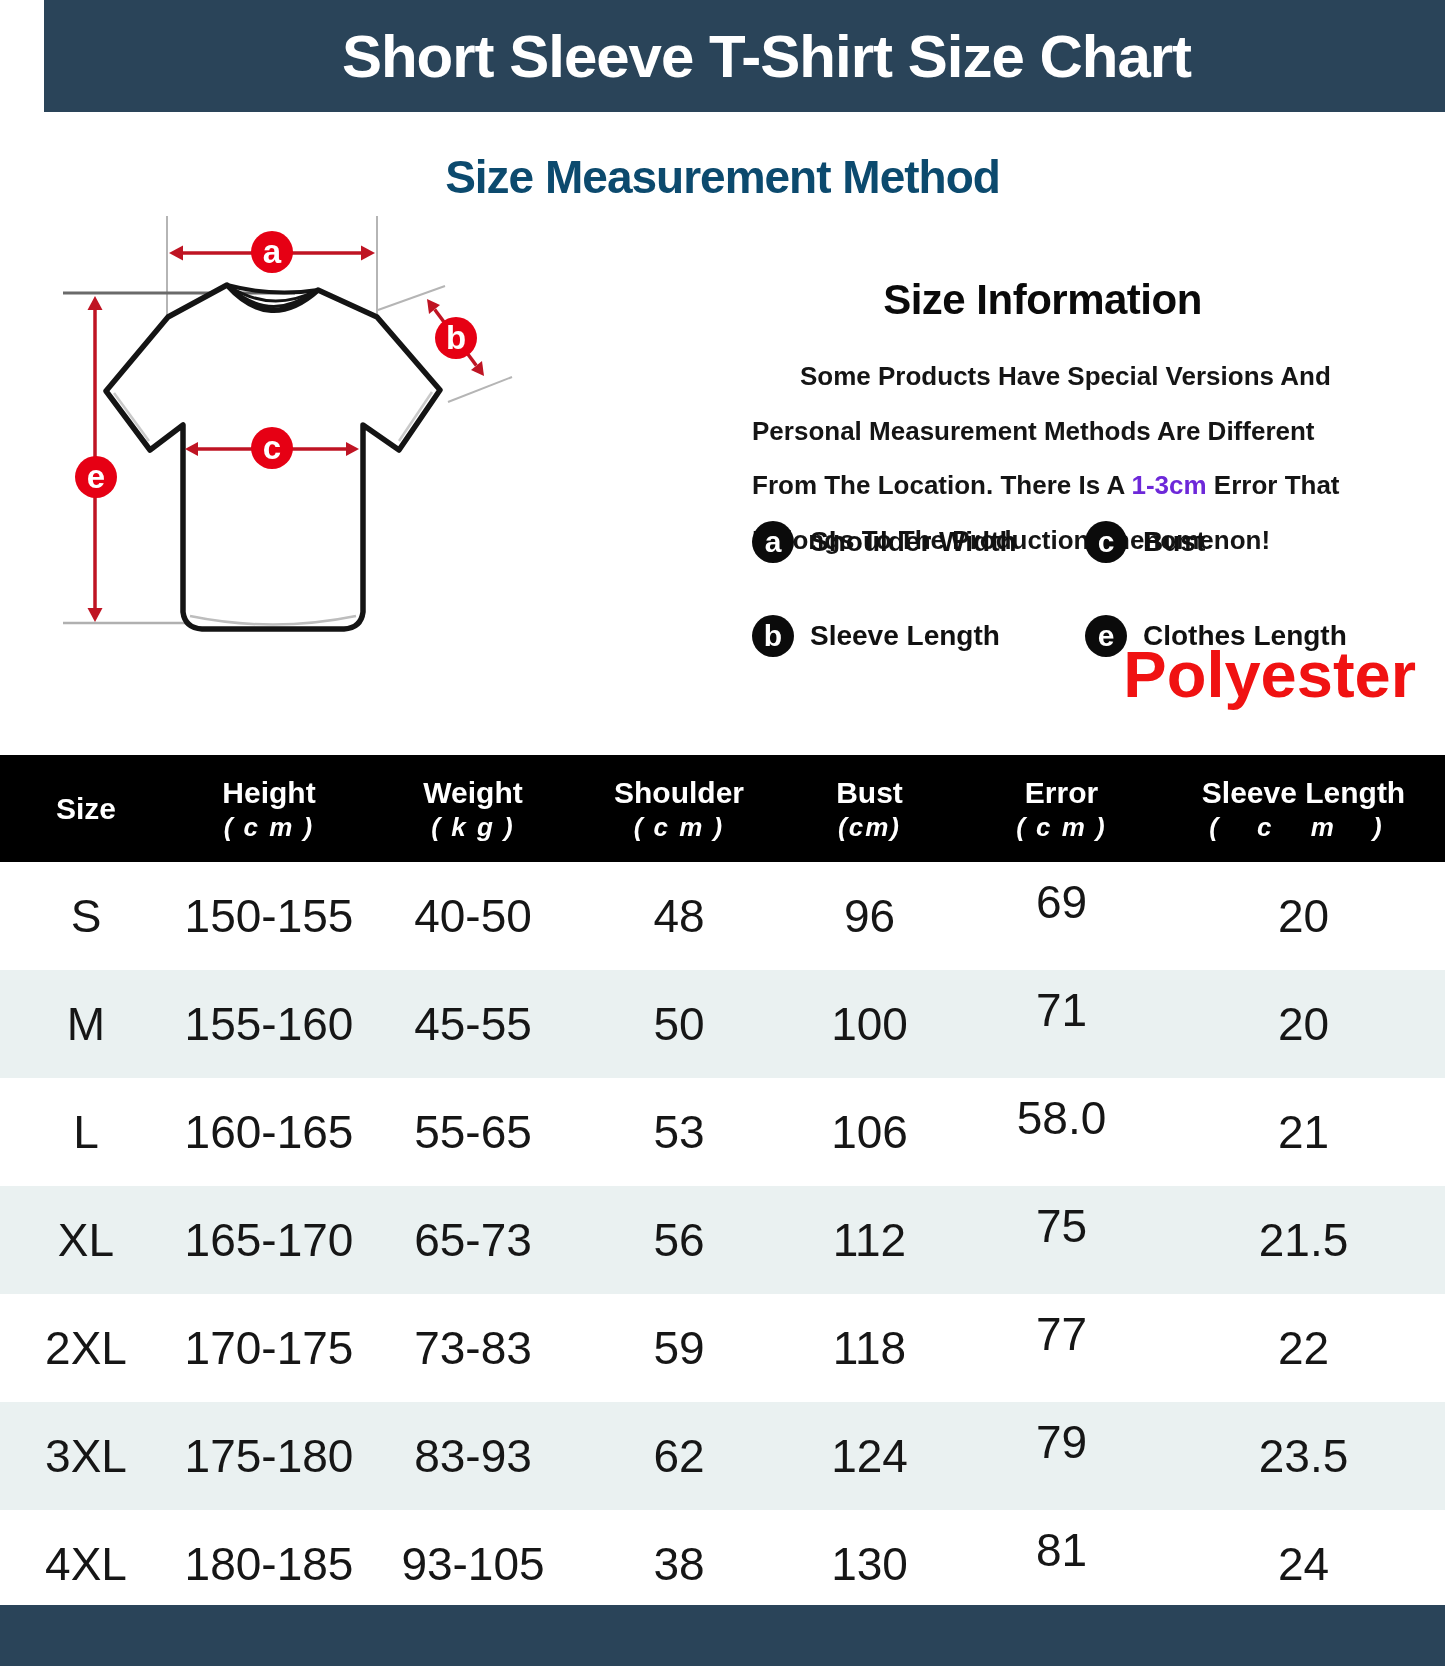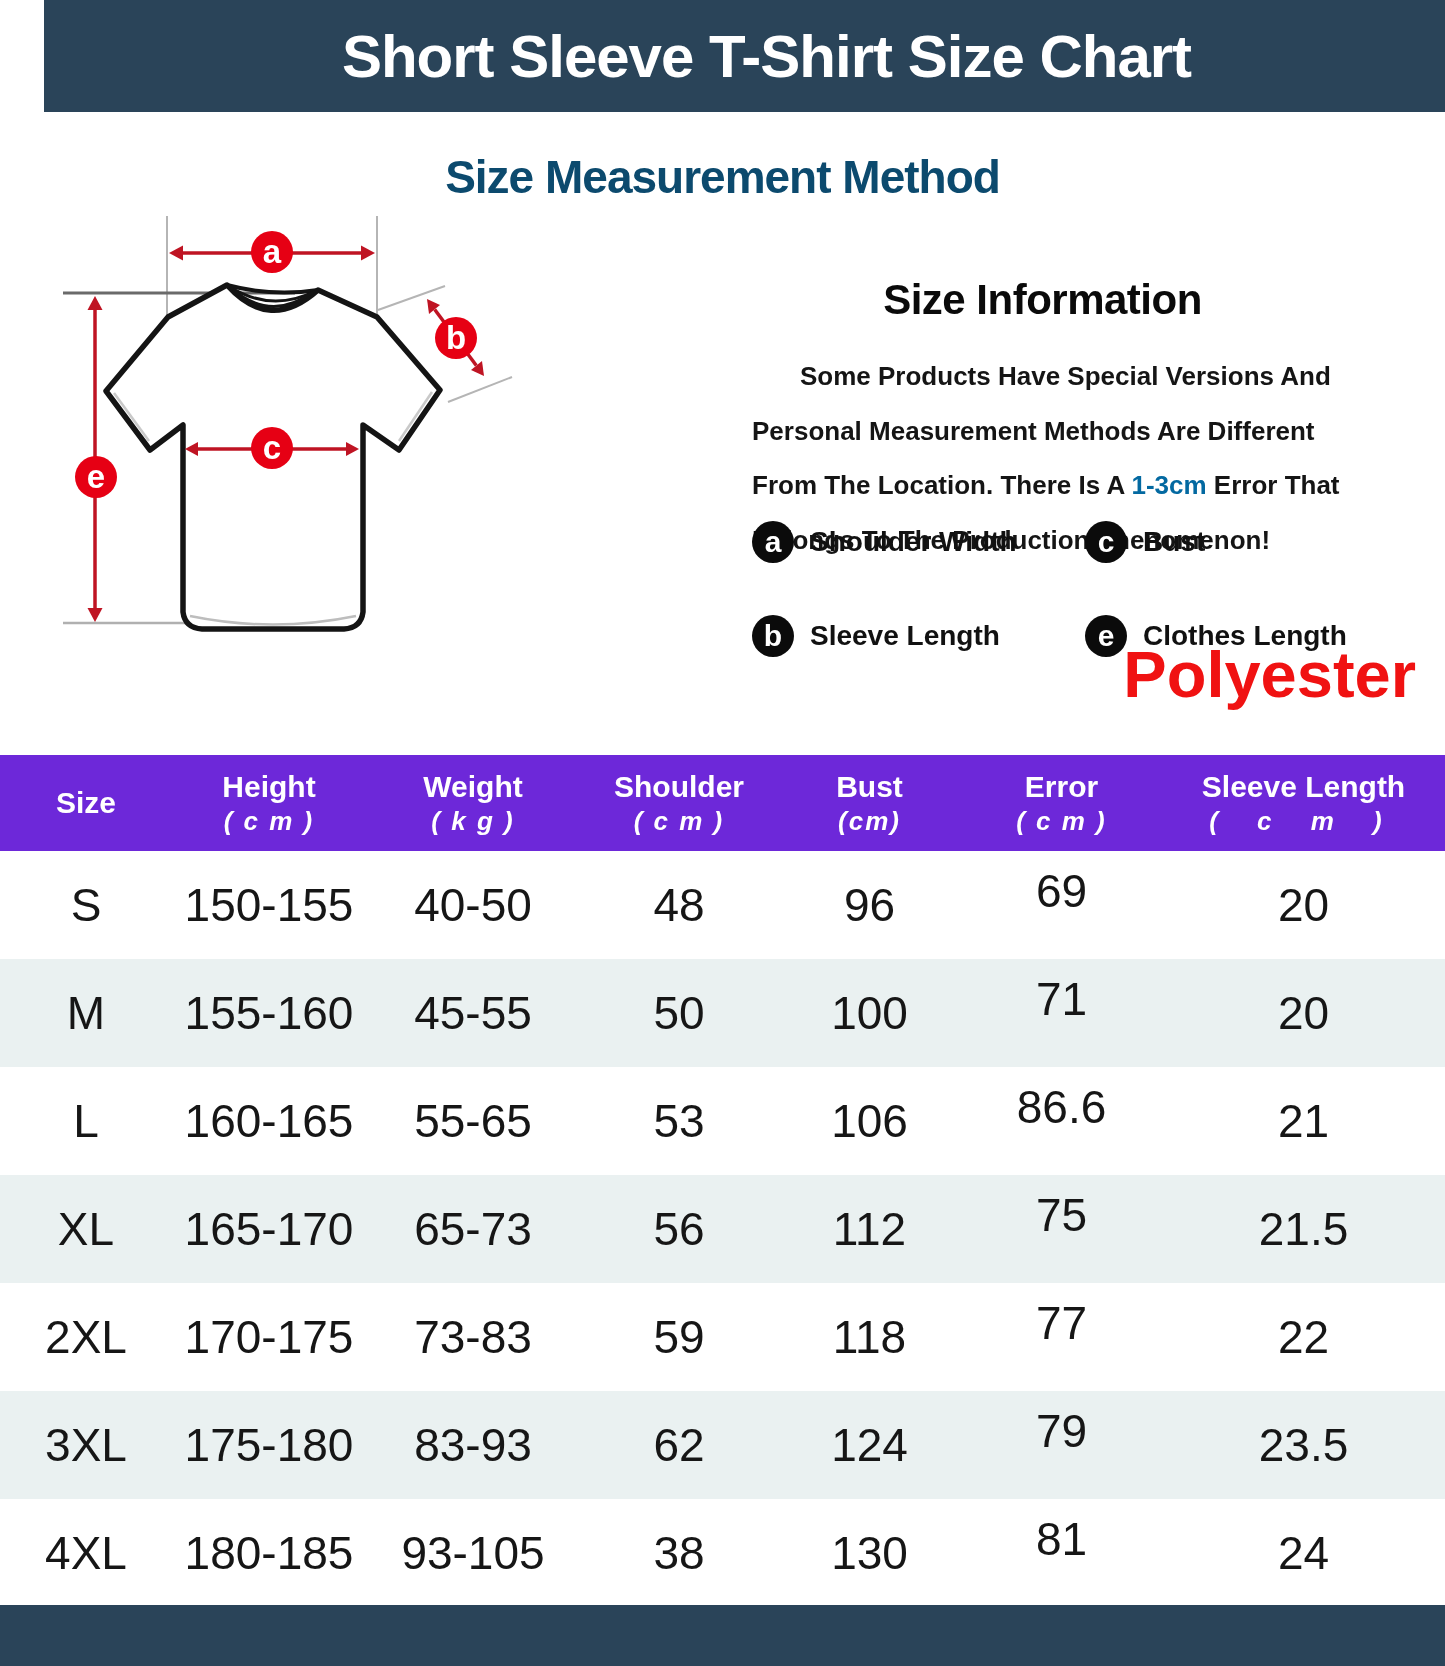--- a/index.html
+++ b/index.html
@@ -25,41 +25,41 @@
   
   .info-heading {
     position:absolute; top:276px; left:720px; width:645px; text-align:center;
     font-size:42px; font-weight:bold; color:#0a0a0a; letter-spacing:-0.5px;
   }
   .info-para {
     position:absolute; top:349px; left:752px; width:590px;
     font-size:26px; font-weight:bold; color:#151515; line-height:54.5px;
   }
   .info-para .indent { padding-left:48px; }
-  .red-text { color:#0369a1; }
+  .red-text { color:#6d28d9; }
   .legend {
     position:absolute; top:521px; left:752px; width:620px;
     display:grid; grid-template-columns:333px 287px; grid-row-gap:52px;
   }
   .legend-item { display:flex; align-items:center; height:42px; }
   .legend-dot {
     width:42px; height:42px; border-radius:50%; background:#0b0b0b; color:#ffffff;
     font-size:30px; font-weight:bold; display:flex; align-items:center; justify-content:center;
     margin-right:16px; flex:0 0 42px;
   }
   .legend-label { font-size:28px; font-weight:bold; color:#111111; }
   .material {
     position:absolute; top:634px; left:770px; width:646px; text-align:right;
     font-size:65px; font-weight:bold; color:#f01212; line-height:82px;
   }
   
   .size-table { position:absolute; top:755px; left:0; width:1445px; }
   .thead {
     display:grid; grid-template-columns:172px 194px 214px 198px 183px 201px 283px;
-    background:#6d28d9; height:96px; align-items:center;
+    background:#000000; height:107px; align-items:center;
   }
   .th { text-align:center; color:#ffffff; font-weight:bold; }
   .th .name { display:block; font-size:30px; line-height:36px; }
   .th .unit { display:block; font-size:26px; line-height:32px; letter-spacing:2px;font-style:italic; }
   .thead .th:nth-child(7) .unit { letter-spacing:16px; }
   .tr {
     display:grid; grid-template-columns:172px 194px 214px 198px 183px 201px 283px;
     height:108px; align-items:center;
   }
   .tr:nth-child(even) { background:#eaf1f1; }
@@ -205,21 +205,21 @@
       <div class="td">100</div>
       <div class="td">71</div>
       <div class="td">20</div>
     </div>
     <div class="tr">
       <div class="td">L</div>
       <div class="td">160-165</div>
       <div class="td">55-65</div>
       <div class="td">53</div>
       <div class="td">106</div>
-      <div class="td">86.6</div>
+      <div class="td">58.0</div>
       <div class="td">21</div>
     </div>
     <div class="tr">
       <div class="td">XL</div>
       <div class="td">165-170</div>
       <div class="td">65-73</div>
       <div class="td">56</div>
       <div class="td">112</div>
       <div class="td">75</div>
       <div class="td">21.5</div>

